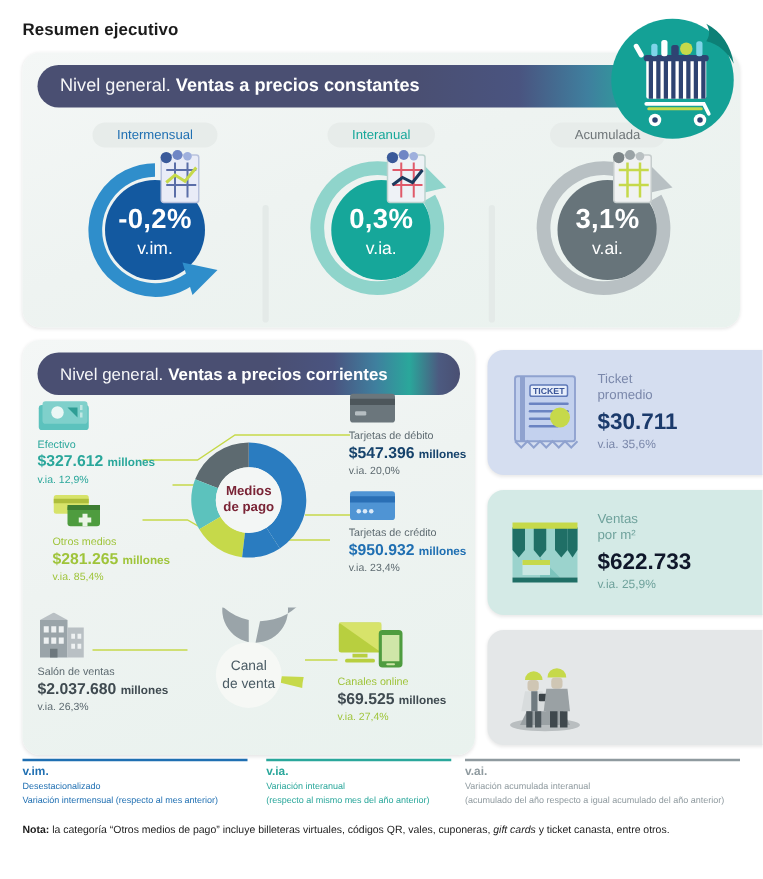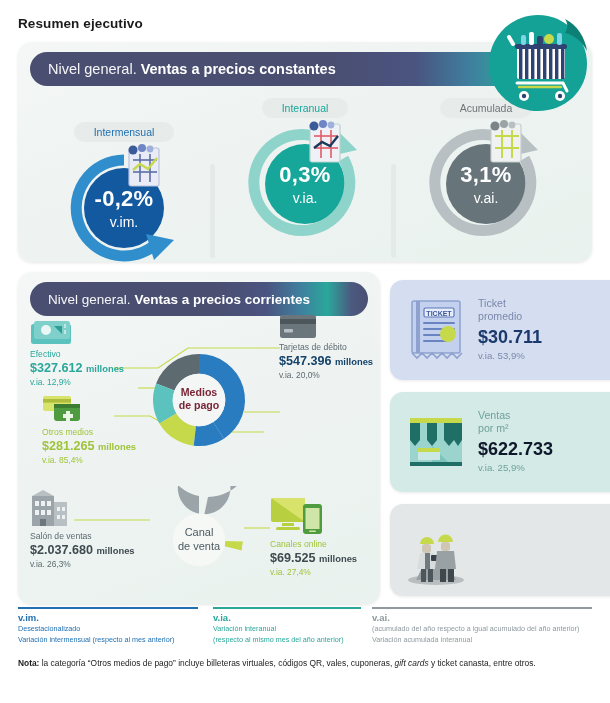--- a/index.html
+++ b/index.html
@@ -42,21 +42,21 @@
     overflow:hidden;
   }
   #banner-1{width:550px;}
   #banner-2{width:338px;font-size:13.5px;}
   .banner .light{font-weight:normal;opacity:.95;}
   .banner .bold{font-weight:bold;margin-left:4px;}
 
   
   .kpi-row{position:absolute;left:0;top:56px;width:574px;height:160px;}
   .kpi{position:absolute;width:176px;text-align:center;}
-  .kpi-1{left:18px;margin-top:24px;}
+  .kpi-1{left:18px;}
   .kpi-2{left:199px;}
   .kpi-3{left:380px;}
   .pill{
     display:inline-block;padding:4px 20px;border-radius:11px;
     background:#e7ecea;font-size:10.5px;
   }
   .pill-1{color:#1f6fb2;}
   .pill-2{color:#16a79a;}
   .pill-3{color:#6e7578;}
   .dial{position:relative;width:120px;height:120px;margin:6px auto 0;}
@@ -355,20 +355,37 @@
           <rect x="5" y="15" width="9" height="3.4" rx="1" fill="#b6bec2"></rect>
         </svg>
         <div class="name c-gray">Tarjetas de débito</div>
         <div class="amount c-dark">
           <span>$547.396</span>
           <span class="unit">millones</span>
         </div>
         <div class="var c-gray">v.ia. 20,0%</div>
       </div>
 
+      <div class="lbl" style="left:261px;top:72px;">
+        <svg width="38" height="25" viewBox="0 0 38 25">
+          <rect x="1" y="1" width="36" height="23" rx="2.5" fill="#4f94d4"></rect>
+          <rect x="1" y="5" width="36" height="5" fill="#2a6fb5"></rect>
+          <g fill="#dbeaf8">
+              <circle cx="8" cy="17" r="1.8"></circle>
+              <circle cx="13" cy="17" r="1.8"></circle>
+              <circle cx="18" cy="17" r="1.8"></circle>
+            </g>
+        </svg>
+        <div class="name c-gray">Tarjetas de crédito</div>
+        <div class="amount c-blue">
+          <span>$950.932</span>
+          <span class="unit">millones</span>
+        </div>
+        <div class="var c-gray">v.ia. 23,4%</div>
+      </div>
     </div>
 
     <div class="donut-block" style="left:0;top:214px;width:362px;height:118px;">
 
       <svg width="362" height="118" viewBox="0 0 362 118" style="position:absolute;left:0;top:0;">
         <g stroke="#c6d94a" stroke-width="1.1" fill="none">
           <path d="M56 34 L132 34"></path>
           <path d="M226 42 L252 42"></path>
         </g>
         <g transform="translate(181,54)">
@@ -443,21 +460,21 @@
             <line x1="20" y1="45" x2="42" y2="45"></line>
         </g>
         <circle cx="44" cy="38" r="8" fill="#c6d94a"></circle>
         <path d="M8 57 l5 5 l5 -5 l5 5 l5 -5 l5 5 l5 -5 l5 5 l5 -5 l5 5 l5 -5" fill="none" stroke="#8fa2cf" stroke-width="1.6"></path>
       </svg>
     </div>
     <div class="card-text">
       <div class="cap">Ticket</div>
       <div class="cap">promedio</div>
       <div class="num">$30.711</div>
-      <div class="sub">v.ia. 53,9%</div>
+      <div class="sub">v.ia. 35,6%</div>
     </div>
   </div>
 
   <div class="side-card" id="card-m2">
     <div class="card-icon">
       <svg width="64" height="66" viewBox="0 0 64 66">
         <rect x="6" y="14" width="52" height="40" fill="#9bd3cd"></rect>
         <path d="M6 14 L58 14 L58 30 L6 30 Z" fill="#9bd3cd"></path>
         <g fill="#1f6f66">
           <path d="M6 14 h10 v18 l-5 6 l-5 -6 z"></path>
@@ -516,21 +533,21 @@
     <div class="desc">Desestacionalizado</div>
     <div class="desc">Variación intermensual (respecto al mes anterior)</div>
   </div>
   <div class="legend-item" id="leg-2">
     <div class="key">v.ia.</div>
     <div class="desc">Variación interanual</div>
     <div class="desc">(respecto al mismo mes del año anterior)</div>
   </div>
   <div class="legend-item" id="leg-3">
     <div class="key">v.ai.</div>
+    <div class="desc">Variación acumulada interanual</div>
     <div class="desc">(acumulado del año respecto a igual acumulado del año anterior)</div>
-    <div class="desc">Variación acumulada interanual</div>
   </div>
 
   <div class="foot" id="foot-note">
     <b>Nota:</b><span> la categoría “Otros medios de pago” incluye billeteras virtuales, códigos QR, vales, cuponeras, </span><i>gift cards</i><span> y ticket canasta, entre otros.</span>
   </div>
 
 </div>
 
 </body></html>

